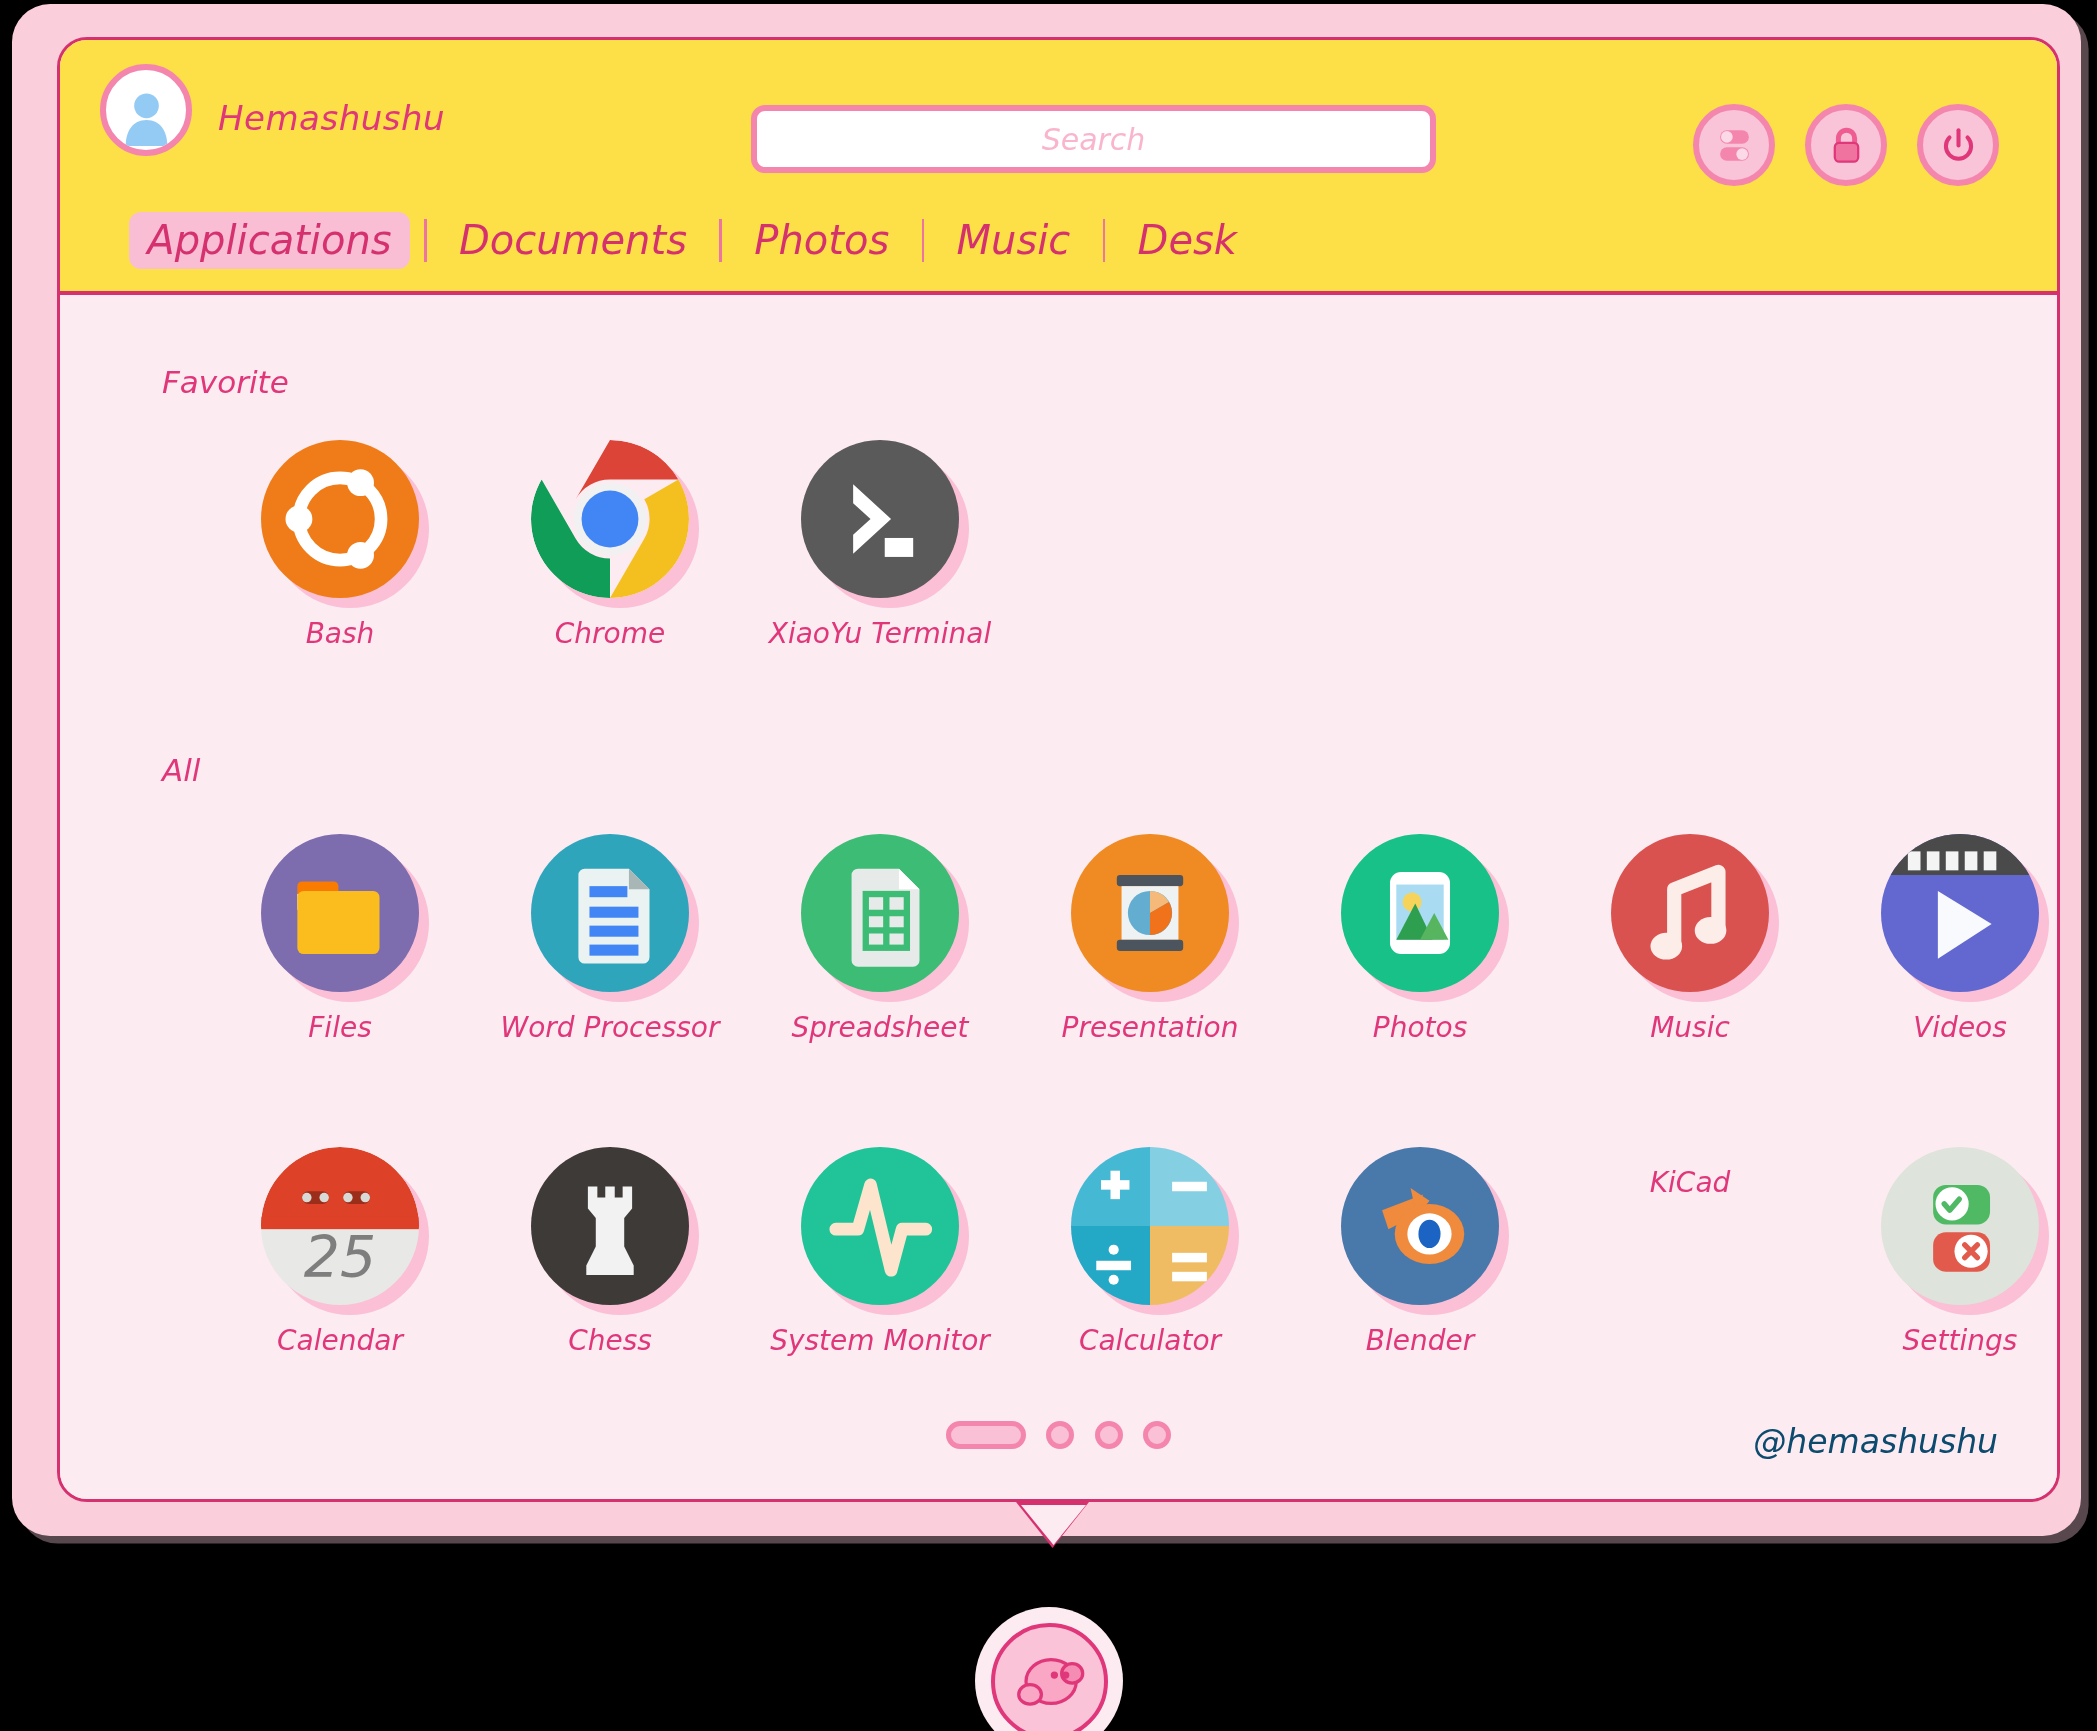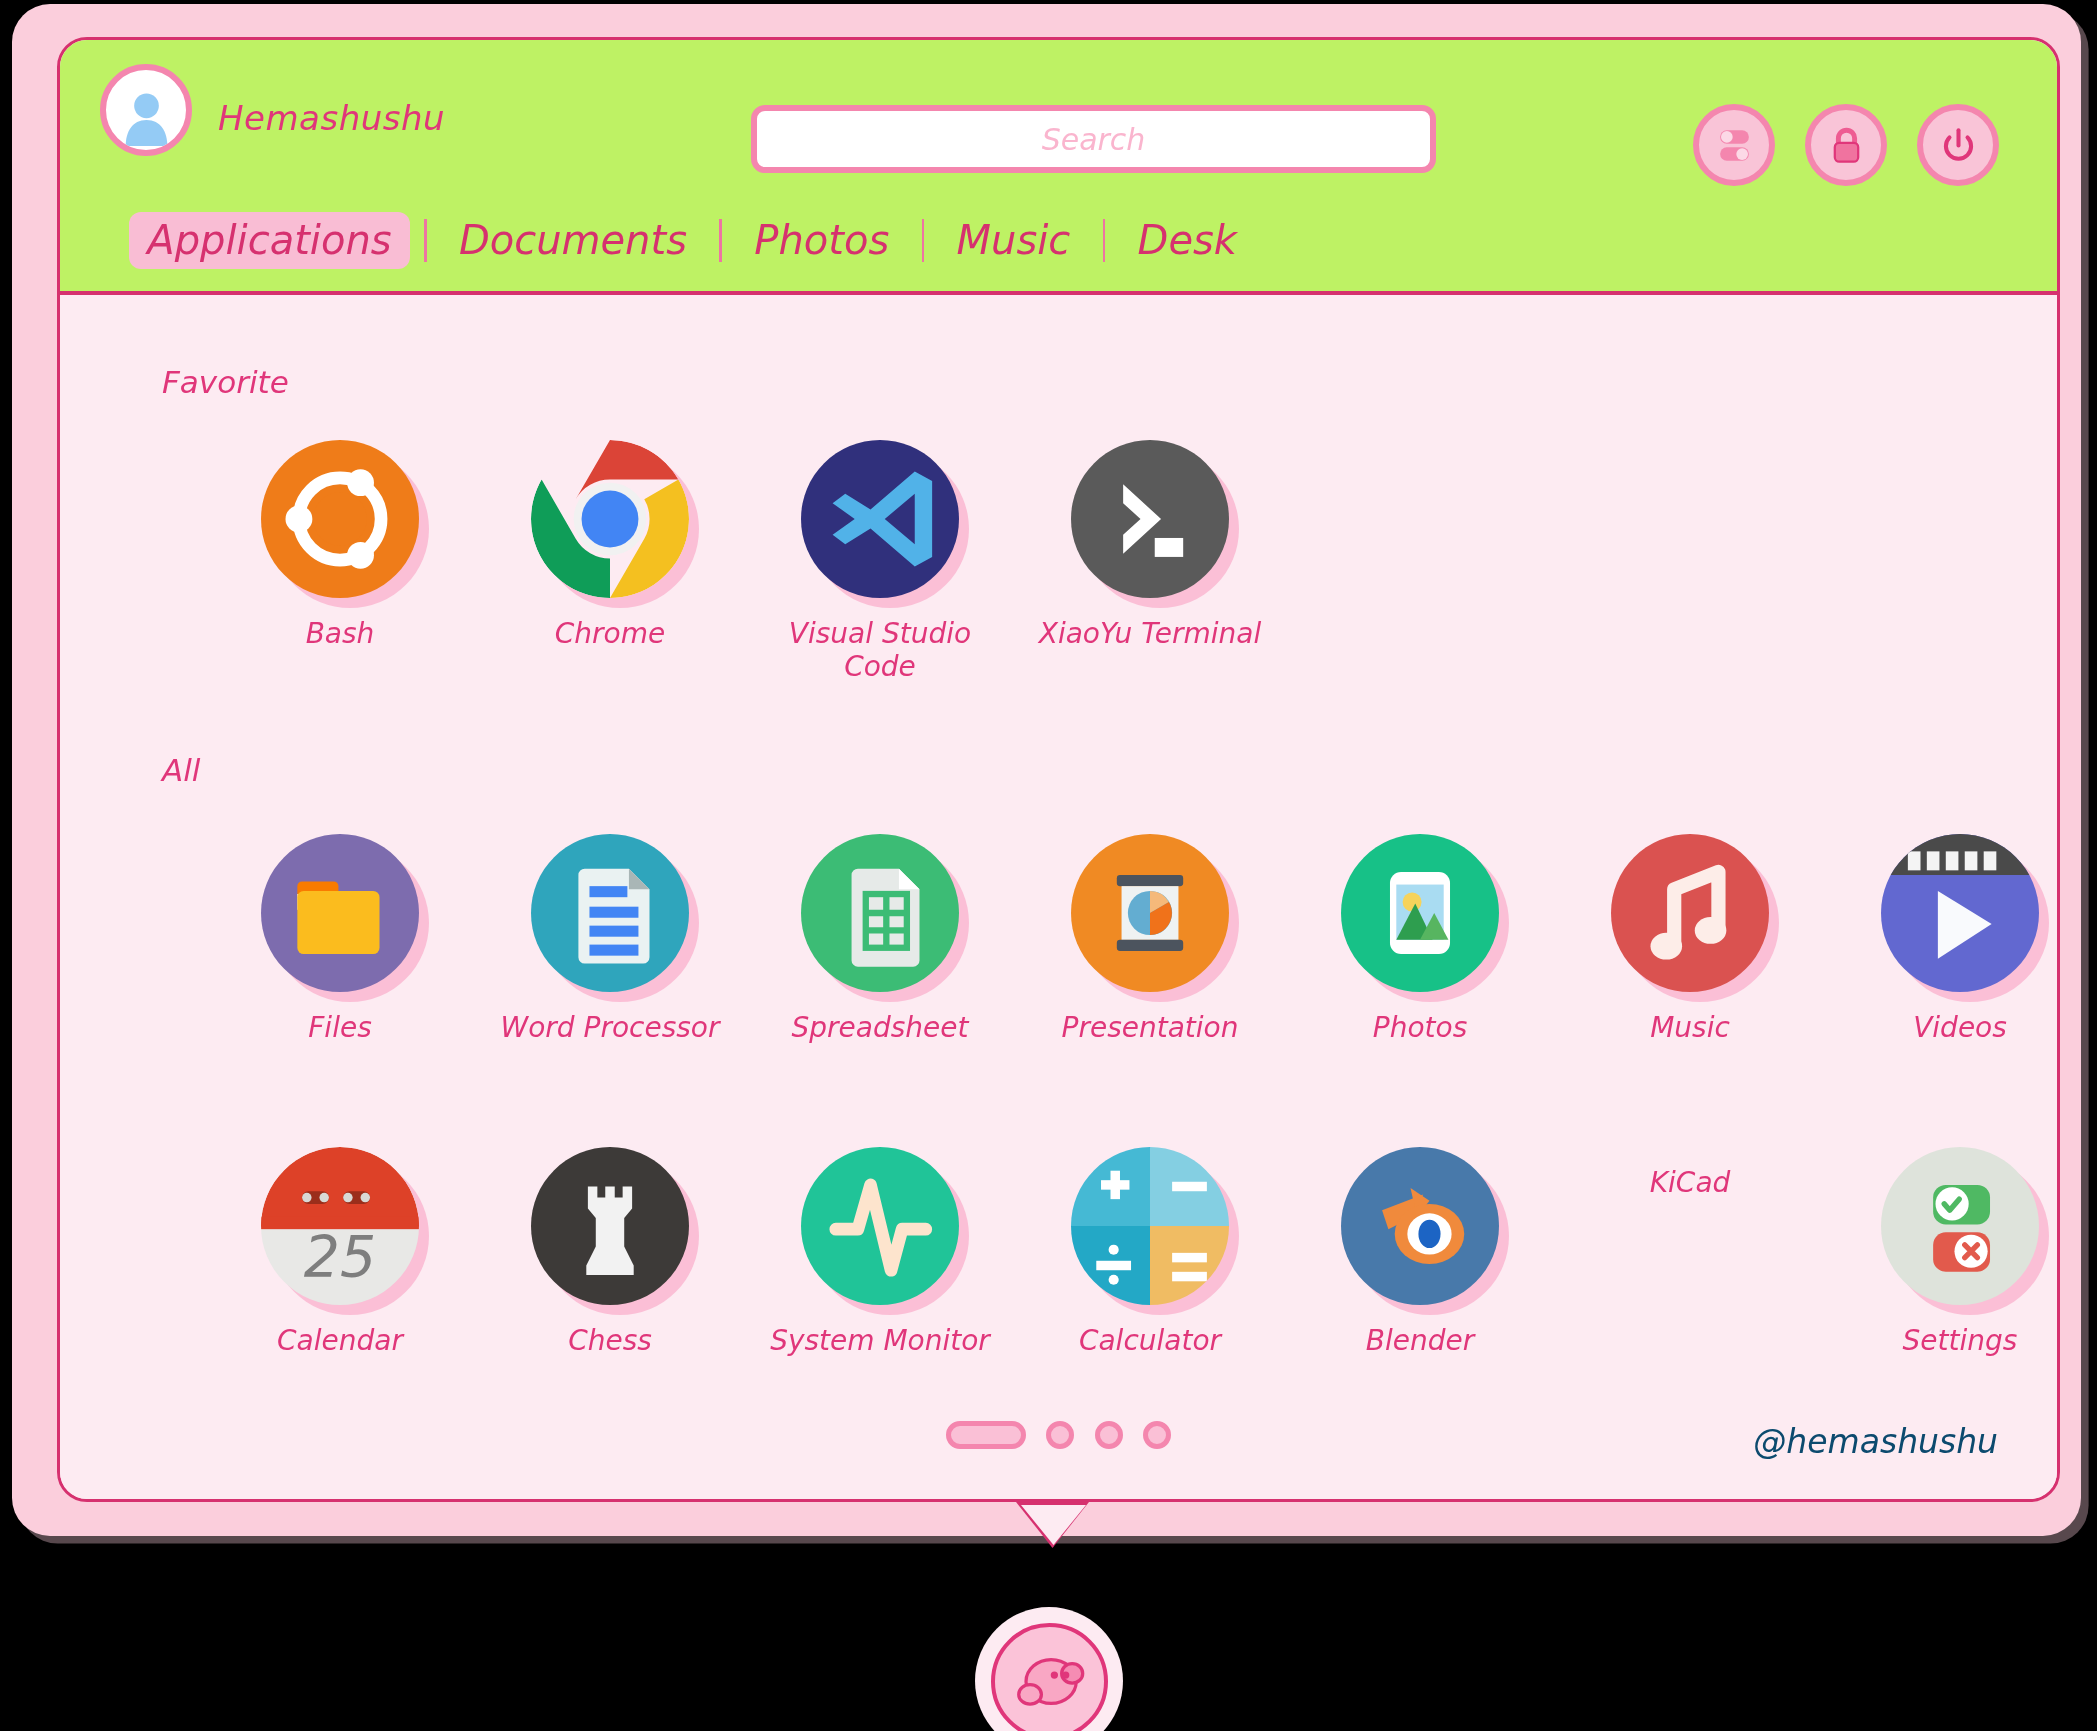--- a/index.html
+++ b/index.html
@@ -31,21 +31,21 @@
     background: #FDEBF2;
     border: 3.8px solid #D6316F;
     border-radius: 30px;
     overflow: hidden;
   }
 
   
   .header {
     position: relative;
     height: 255px;
-    background: #bef264;
+    background: #fde047;
     border-bottom: 4.9px solid #D6316F;
   }
   .topbar {
     position: relative;
     height: 150px;
   }
 
   .avatar {
     position: absolute;
     left: 40px; top: 24px;
@@ -348,32 +348,20 @@
                   <path d="M93.3 25 A50 50 0 0 1 50 100 L71.7 62.5 A25 25 0 0 0 71.7 37.5 Z" fill="#F4C020"></path>
                   <path d="M50 100 A50 50 0 0 1 6.7 25 L28.3 62.5 A25 25 0 0 0 50 75 Z" fill="#0F9D58"></path>
                   <circle cx="50" cy="50" r="23" fill="#F1F1F1"></circle>
                   <circle cx="50" cy="50" r="18" fill="#4285F4"></circle>
                 </svg>
               </div>
             </div>
             <div class="app-label">Chrome</div>
           </div>
 
-          <div class="app-cell">
-            <div class="icon-holder">
-              <div class="icon-shadow"></div>
-              <div class="icon-disc" style="background:#30307C">
-                <svg viewBox="0 0 100 100">
-                  <path d="M72 20 L83 26 L83 74 L72 80 L44 56 L28 66 L20 60 L34 50 L20 40 L28 34 L44 44 Z" fill="#51B2E8"></path>
-                  <path d="M72 34 L72 66 L53 50 Z" fill="#30307C"></path>
-                </svg>
-              </div>
-            </div>
-            <div class="app-label">Visual Studio Code</div>
-          </div>
 
           <div class="app-cell">
             <div class="icon-holder">
               <div class="icon-shadow"></div>
               <div class="icon-disc" style="background:#5A5A5A">
                 <svg viewBox="0 0 100 100">
                   <path d="M33 28 L57 50 L33 72 L33 60 L44 50 L33 40 Z" fill="#FFFFFF"></path>
                   <rect x="53" y="62" width="18" height="12" fill="#FFFFFF"></rect>
                 </svg>
               </div>

